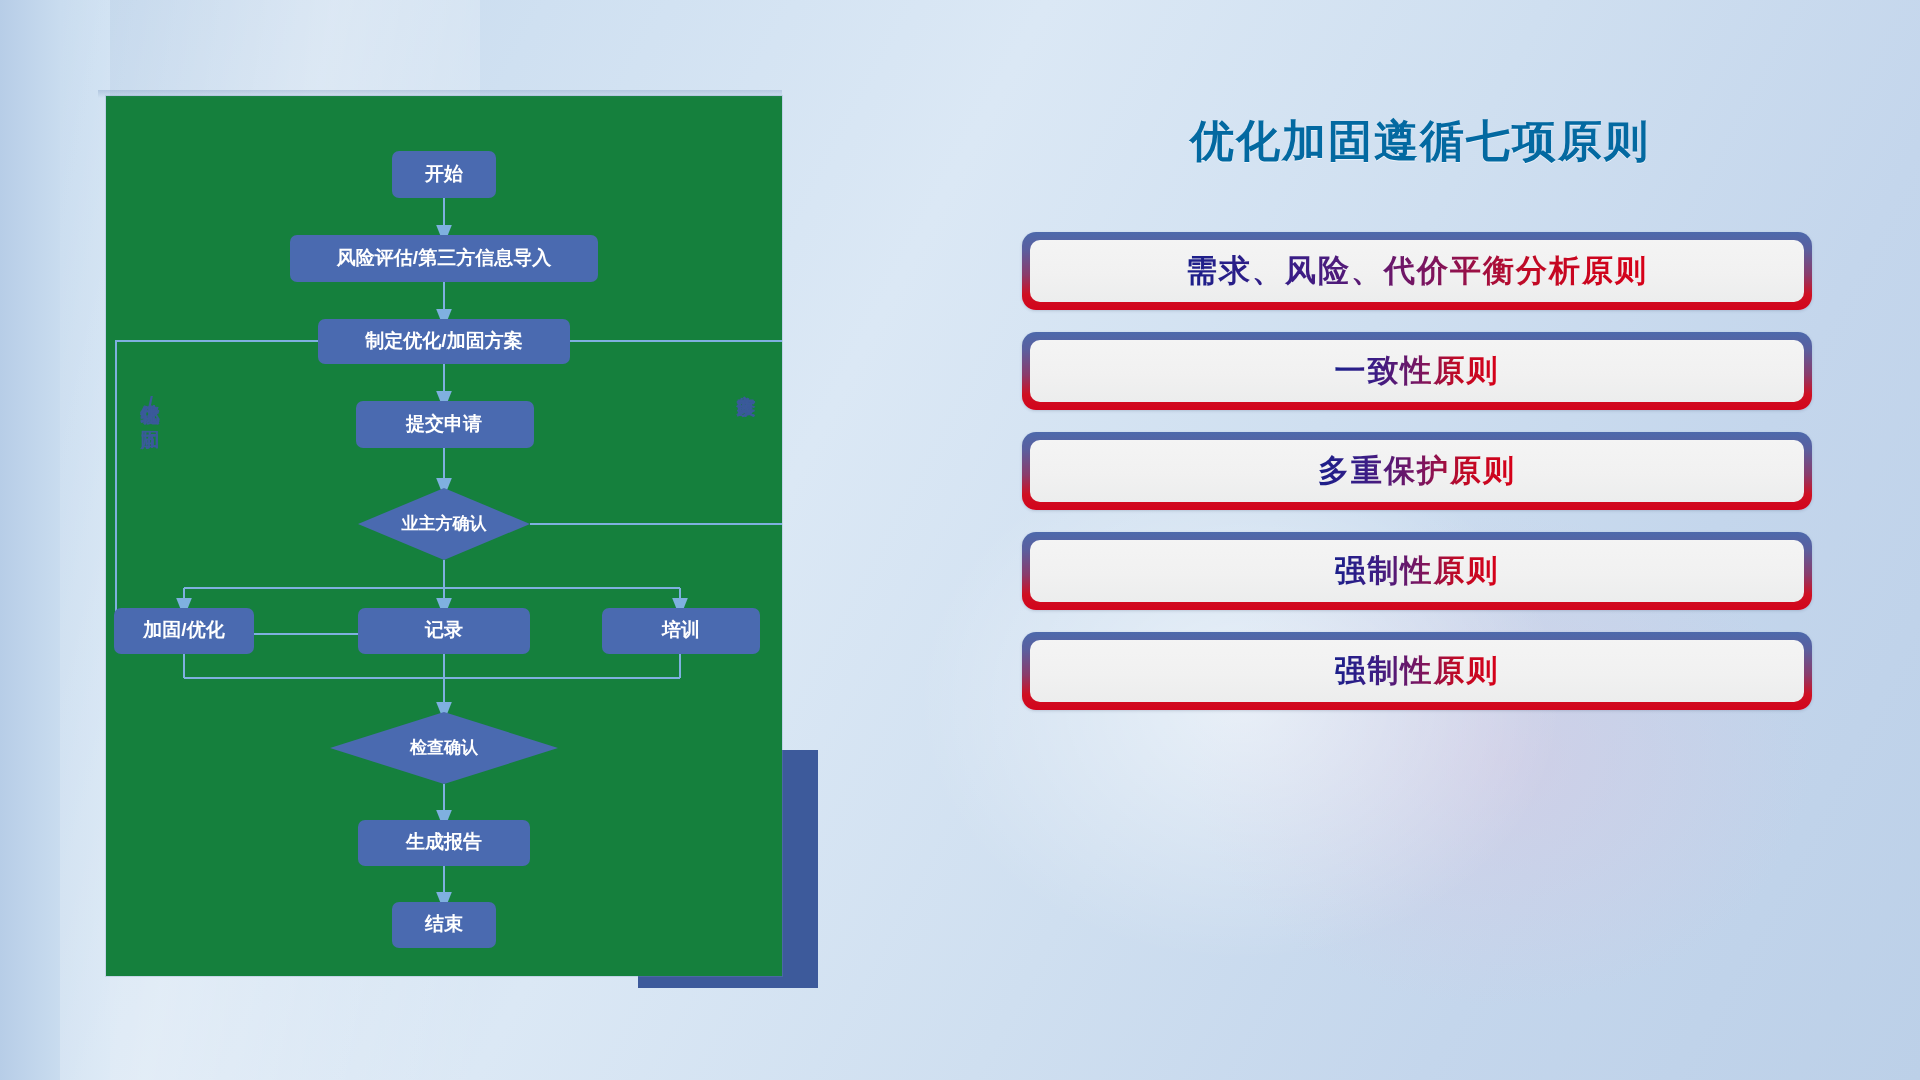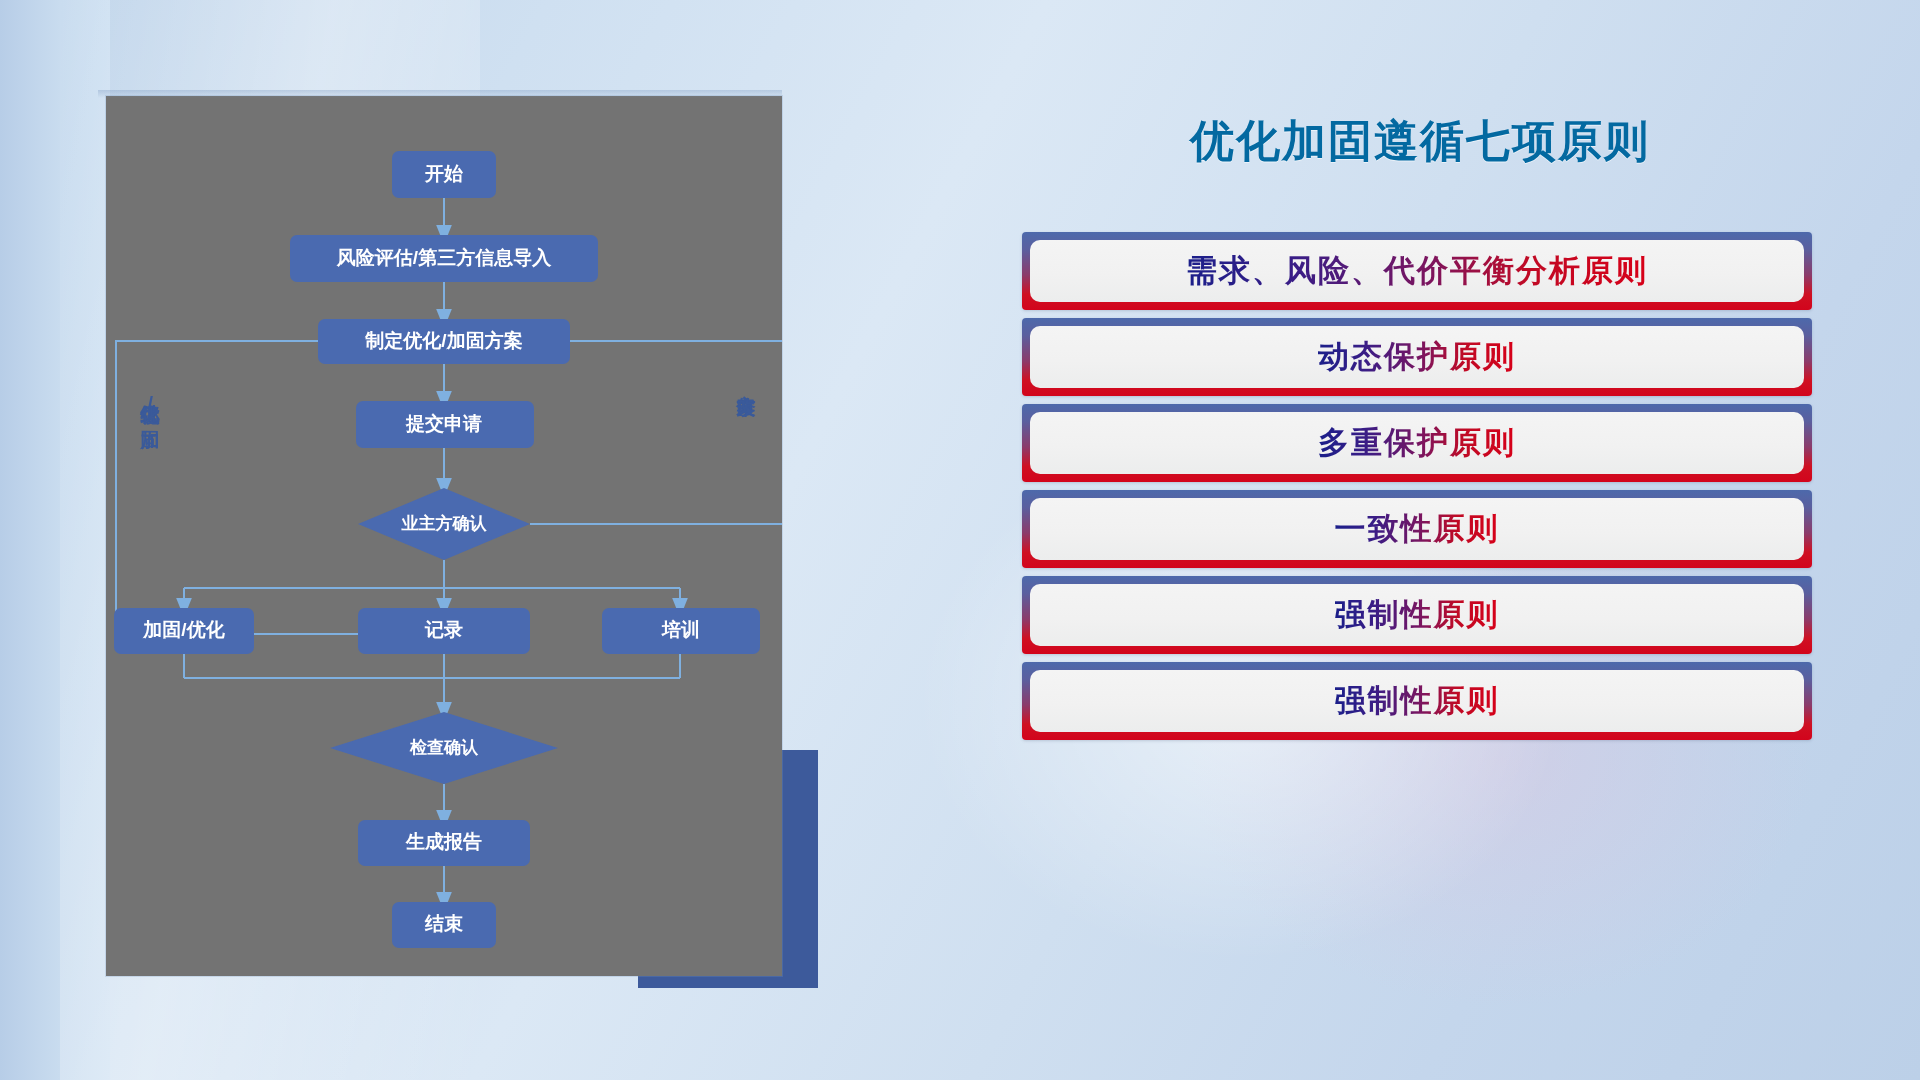--- a/index.html
+++ b/index.html
@@ -28,21 +28,21 @@
     background:linear-gradient(100deg, rgba(255,255,255,0) 0%, rgba(255,255,255,.35) 45%, rgba(255,255,255,0) 100%);
   }
 
   
   #flow-shadow {
     position:absolute; left:638px; top:750px; width:180px; height:238px;
     background:#3d5a9b;
   }
   #flow-card {
     position:absolute; left:106px; top:96px; width:676px; height:880px;
-    background:#737373;
+    background:#15803d;
     box-shadow:0 0 0 1px rgba(120,150,190,.25);
   }
   #flow-card::before{
     content:""; position:absolute; left:-8px; top:-6px; width:684px; height:8px;
     background:linear-gradient(180deg, rgba(120,150,190,.35), rgba(120,150,190,0));
   }
   #flow-svg { position:absolute; left:0; top:0; }
 
   .fnode-text {
     fill:#ffffff; font-family:"Liberation Sans","DejaVu Sans",sans-serif;
@@ -67,22 +67,22 @@
     color:#0369a1;
     text-shadow:0 1px 0 rgba(255,255,255,.55);
     font-family:"Liberation Sans","DejaVu Sans",sans-serif;
   }
 
   #principle-list {
     position:absolute; left:1022px; top:232px; width:790px;
   }
   .principle-card {
     position:relative;
-    height:78px; margin-bottom:8px;
-    border-radius:4px;
+    height:78px; margin-bottom:22px;
+    border-radius:14px;
     padding:8px;
     background:linear-gradient(180deg,#4d69ab 0%, #5a5f9f 22%, #8b3b6b 55%, #cf1022 80%, #d2041c 100%);
     box-shadow:0 1px 3px rgba(60,80,120,.22);
   }
   .principle-card-inner {
     height:100%; width:100%;
     border-radius:10px;
     background:linear-gradient(180deg,#f4f4f4 0%, #f1f1f1 55%, #eceded 100%);
     display:flex; align-items:center; justify-content:center;
   }
@@ -208,40 +208,35 @@
 
 <div id="principle-list">
 
   <div class="principle-card">
     <div class="principle-card-inner">
       <span class="principle-text">需求、风险、代价平衡分析原则</span>
     </div>
   </div>
 
 
-  <div class="principle-card">
-    <div class="principle-card-inner">
-      <span class="principle-text">动态保护原则</span>
+
+  <div class="principle-card">
+    <div class="principle-card-inner">
+      <span class="principle-text">一致性原则</span>
     </div>
   </div>
 
   <div class="principle-card">
     <div class="principle-card-inner">
       <span class="principle-text">多重保护原则</span>
     </div>
   </div>
 
   <div class="principle-card">
     <div class="principle-card-inner">
-      <span class="principle-text">一致性原则</span>
-    </div>
-  </div>
-
-  <div class="principle-card">
-    <div class="principle-card-inner">
       <span class="principle-text">强制性原则</span>
     </div>
   </div>
 
   <div class="principle-card">
     <div class="principle-card-inner">
       <span class="principle-text">强制性原则</span>
     </div>
   </div>
 

